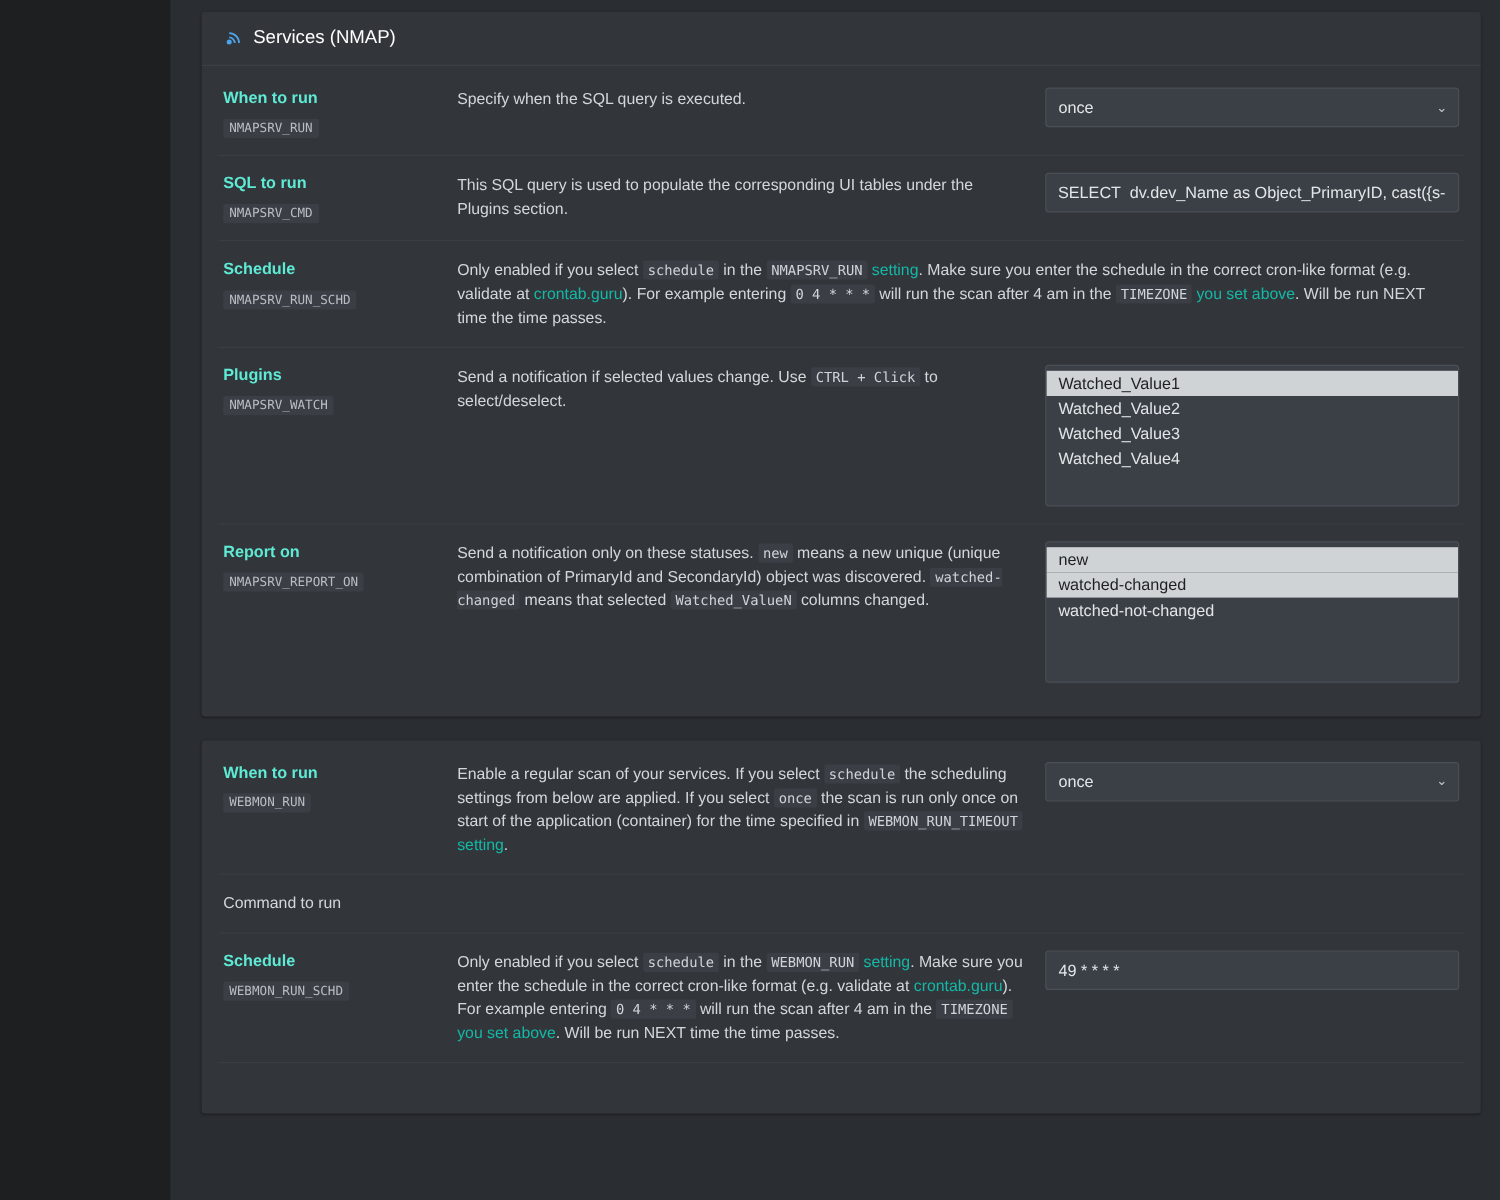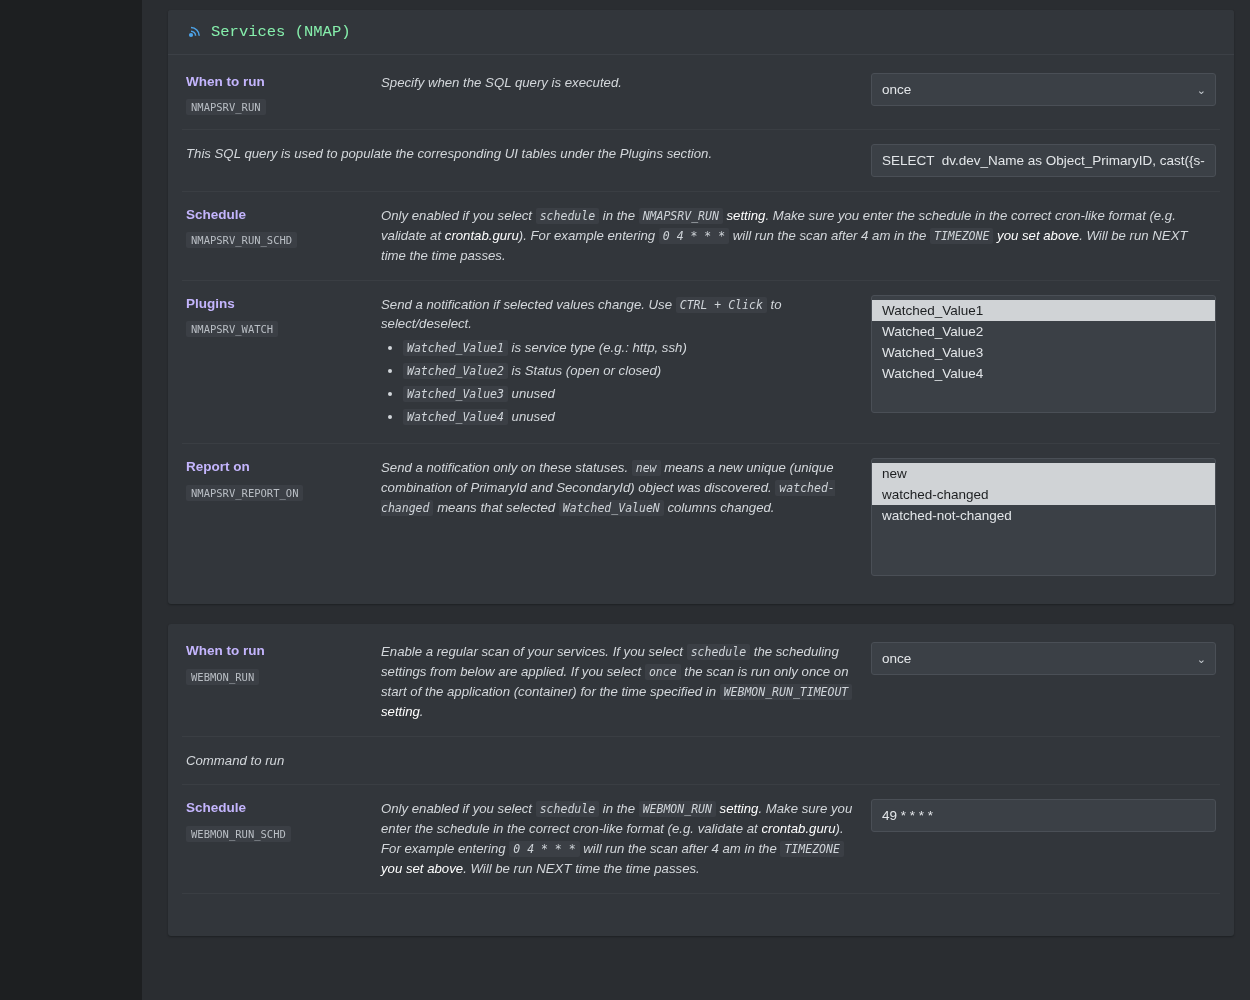--- a/index.html
+++ b/index.html
@@ -26,73 +26,71 @@
     border-radius: 3px;
     overflow: hidden;
     box-shadow: 0 1px 2px rgba(0,0,0,.3);
   }
   .card-header {
     display: flex;
     align-items: center;
     gap: 8px;
     padding: 13px 18px;
     font-size: 15.5px;
-    color: #86efac;
+    color: #ffffff;
     border-bottom: 1px solid #3c4046;
     background: #32363b;
-    font-family: Liberation Mono, monospace;
   }
   .card-header .hdr-icon { width: 17px; height: 17px; display:inline-block; }
   .card-body { padding: 4px 14px 14px 14px; }
 
   .row {
     display: flex;
     align-items: flex-start;
     padding: 14px 4px;
     border-bottom: 1px solid #3a3e43;
   }
   .row:last-child { border-bottom: none; justify-content: space-between; }
 
   .col-label { width: 195px; flex: 0 0 195px; padding-right: 8px; }
   .col-desc  { flex: 1 1 auto; padding-right: 18px; }
   .col-field { width: 345px; flex: 0 0 345px; }
 
   .lbl-title {
     font-weight: bold;
     font-size: 13.5px;
-    color: #c4b5fd;
+    color: #5eead4;
     line-height: 1.35;
     margin-bottom: 6px;
   }
   .lbl-code {
     font-family: "DejaVu Sans Mono", monospace;
     font-size: 10.5px;
     color: #b9bec4;
     background: #3b3f45;
     padding: 2px 5px;
     border-radius: 2px;
     display: inline-block;
   }
 
   .desc {
     font-size: 13.2px;
     line-height: 1.5;
     color: #d3d7db;
-    font-style: italic;
   }
   .desc code, .ic {
     font-family: "DejaVu Sans Mono", monospace;
     font-size: 11.5px;
     background: #3b3f45;
     color: #cfd4d9;
     padding: 1px 4px;
     border-radius: 2px;
   }
   .desc a, .lnk {
-    color: #ffffff;
+    color: #14b8a6;
     text-decoration: none;
     cursor: pointer;
   }
   .desc ul {
     margin: 4px 0 0 0;
     padding-left: 22px;
   }
   .desc li { margin: 3px 0; font-size: 13.2px; }
 
   select.ctl, input.ctl {
@@ -149,40 +147,36 @@
           <div class="row">
             <div class="col-label"><div class="lbl-title">When to run</div><div class="lbl-code">NMAPSRV_RUN</div></div>
             <div class="col-desc">
               <div class="desc">Specify when the SQL query is executed.</div>
             </div>
             <div class="col-field">
               <div class="sel-wrap"><select class="ctl"><option>once</option><option>schedule</option><option>always_after_scan</option><option>disabled</option></select><span class="caret">⌄</span></div>
             </div>
           </div>
           <div class="row">
+            <div class="col-label"><div class="lbl-title">SQL to run</div><div class="lbl-code">NMAPSRV_CMD</div></div>
             <div class="col-desc">
               <div class="desc">This SQL query is used to populate the corresponding UI tables under the Plugins section.</div>
             </div>
             <div class="col-field"><input class="ctl" type="text" value="SELECT  dv.dev_Name as Object_PrimaryID, cast({s-quo" style=""></div>
           </div>
           <div class="row">
             <div class="col-label"><div class="lbl-title">Schedule</div><div class="lbl-code">NMAPSRV_RUN_SCHD</div></div>
             <div class="col-desc">
               <div class="desc">Only enabled if you select <code>schedule</code> in the <code>NMAPSRV_RUN</code> <a>setting</a>. Make sure you enter the schedule in the correct cron-like format (e.g. validate at <a>crontab.guru</a>). For example entering <code>0 4 * * *</code> will run the scan after 4 am in the <code>TIMEZONE</code> <a>you set above</a>. Will be run NEXT time the time passes.</div>
             </div>
           </div>
           <div class="row">
             <div class="col-label"><div class="lbl-title">Plugins</div><div class="lbl-code">NMAPSRV_WATCH</div></div>
             <div class="col-desc">
-              <div class="desc">Send a notification if selected values change. Use <code>CTRL + Click</code> to select/deselect.<ul>
-                  <li><code>Watched_Value1</code> is service type (e.g.: http, ssh)</li>
-                  <li><code>Watched_Value2</code> is Status (open or closed)</li>
-                  <li><code>Watched_Value3</code> unused</li>
-                  <li><code>Watched_Value4</code> unused</li>
-                </ul></div>
+              <div class="desc">Send a notification if selected values change. Use <code>CTRL + Click</code> to select/deselect.</div>
             </div>
             <div class="col-field">
               <div class="listbox">
                 <div class="opt sel">Watched_Value1</div>
                 <div class="opt">Watched_Value2</div>
                 <div class="opt">Watched_Value3</div>
                 <div class="opt">Watched_Value4</div>
               </div>
             </div>
           </div>

